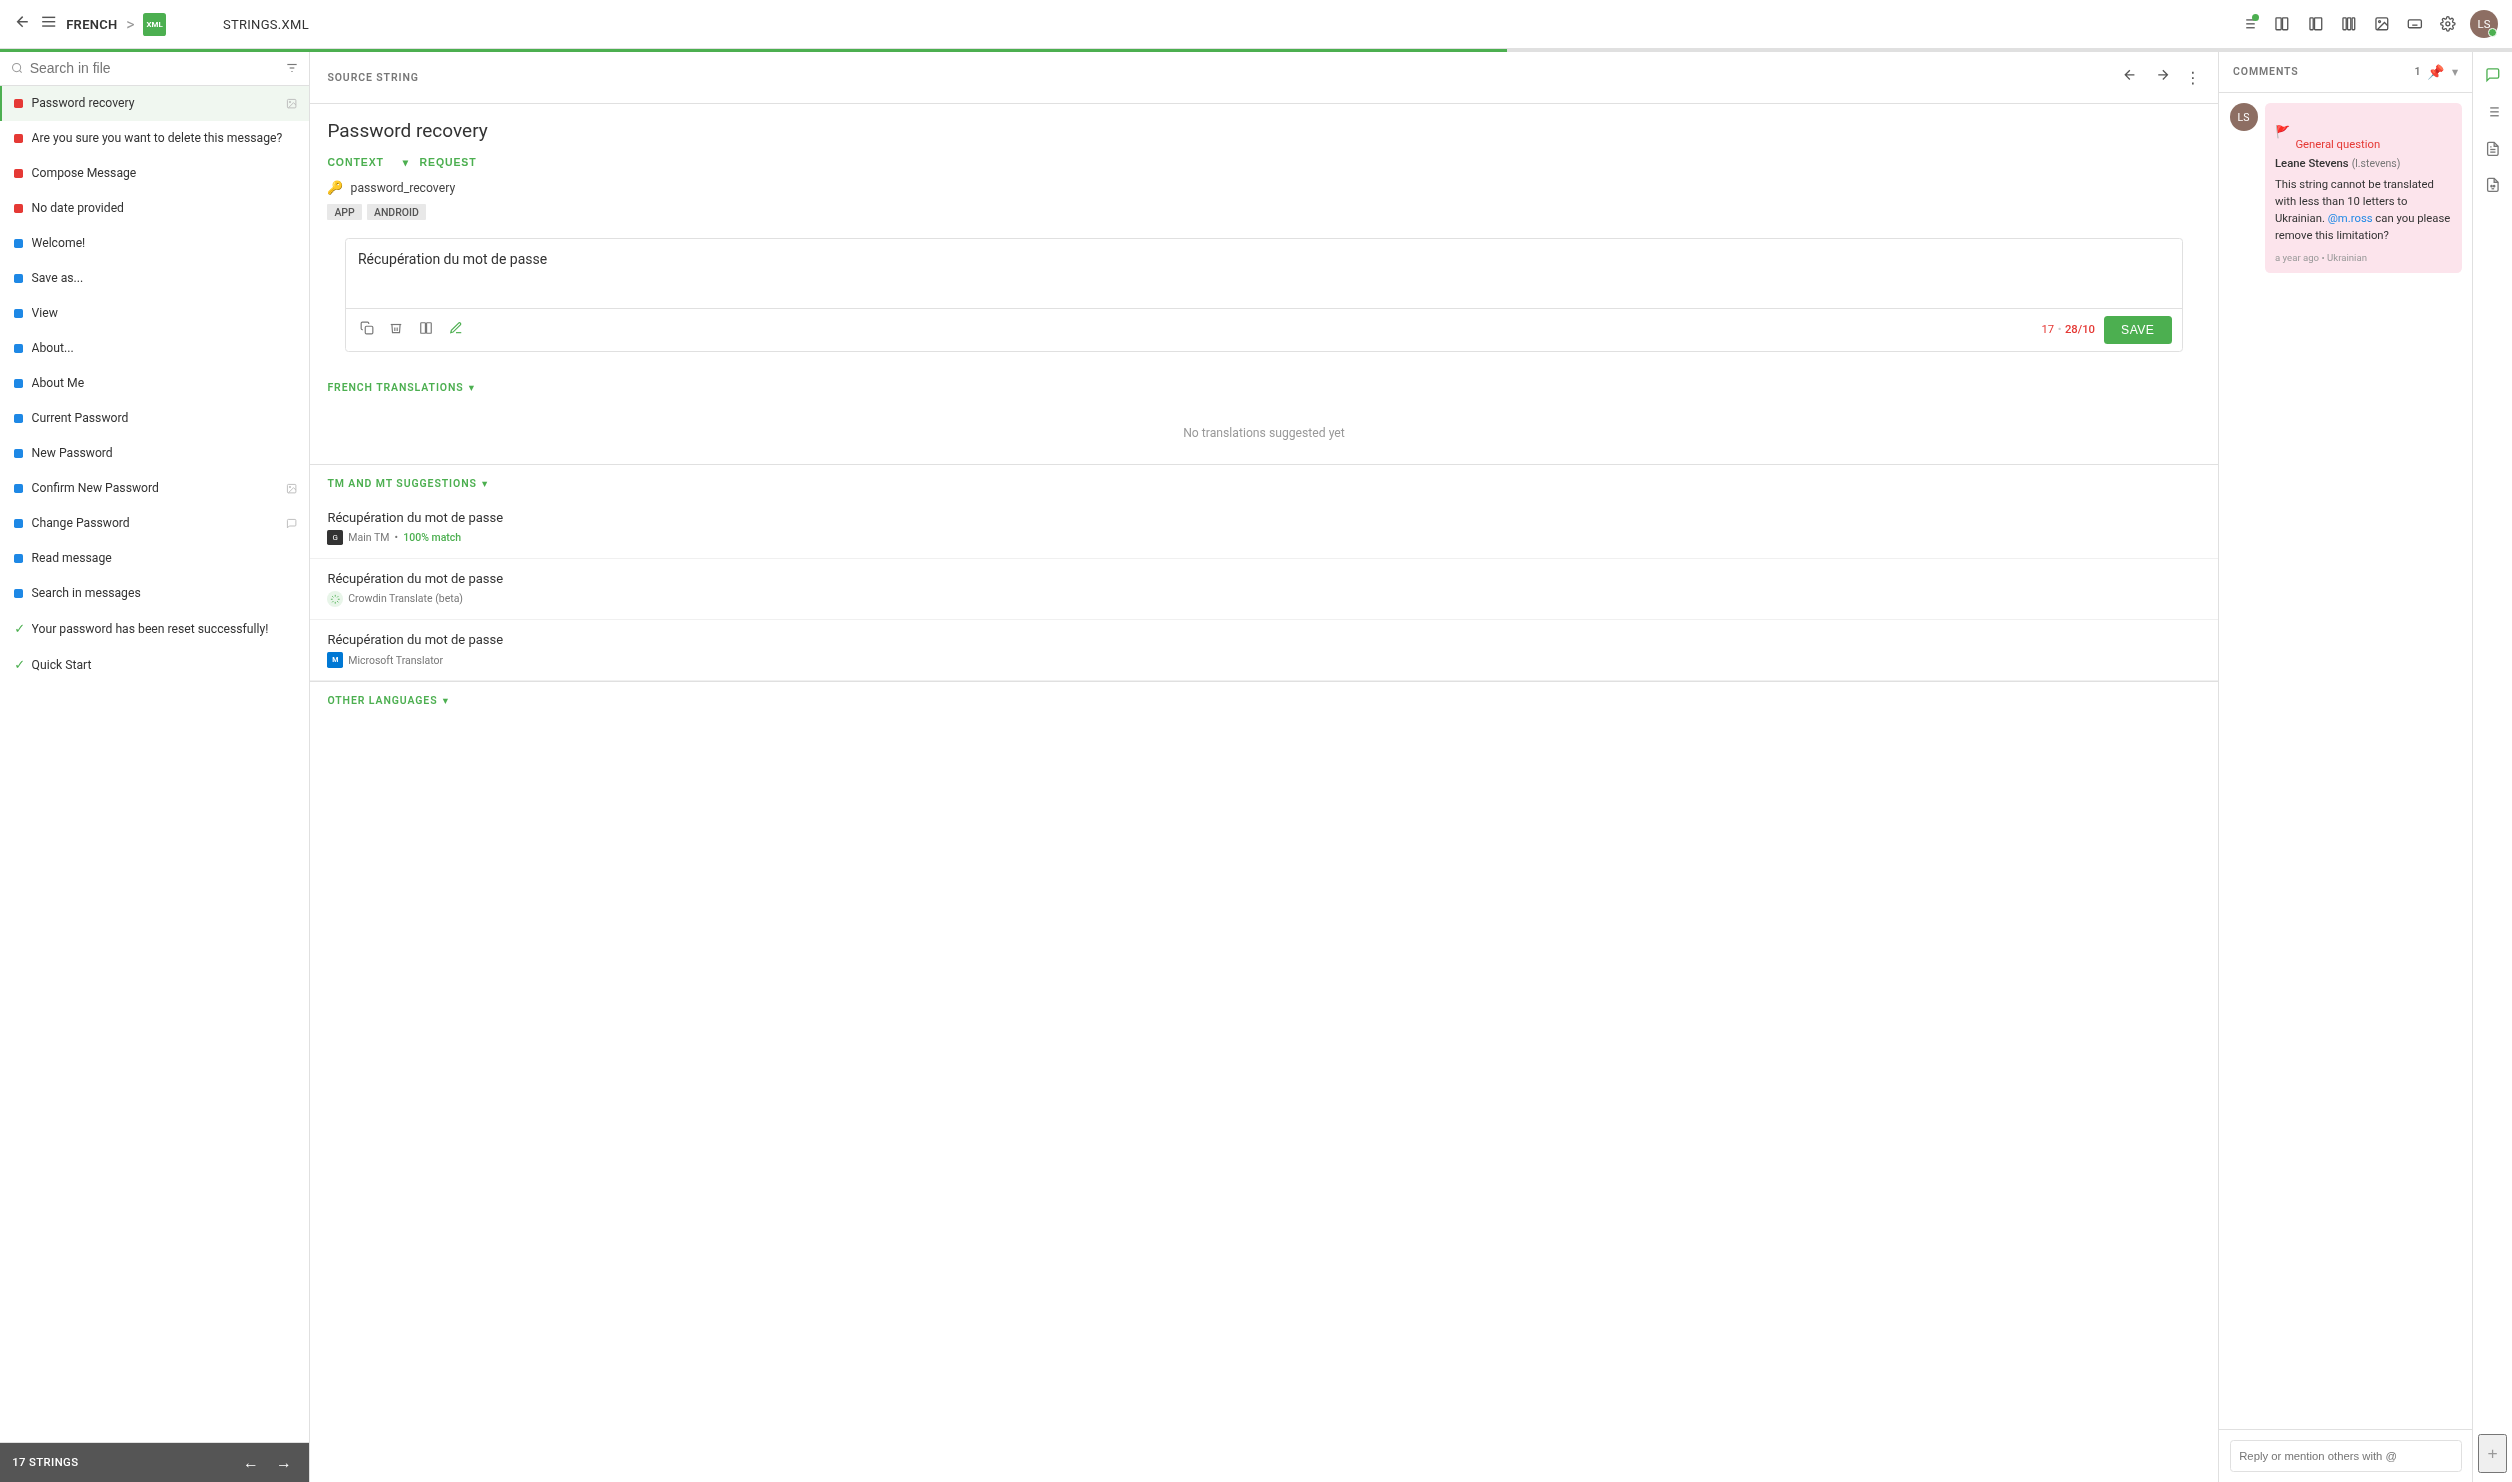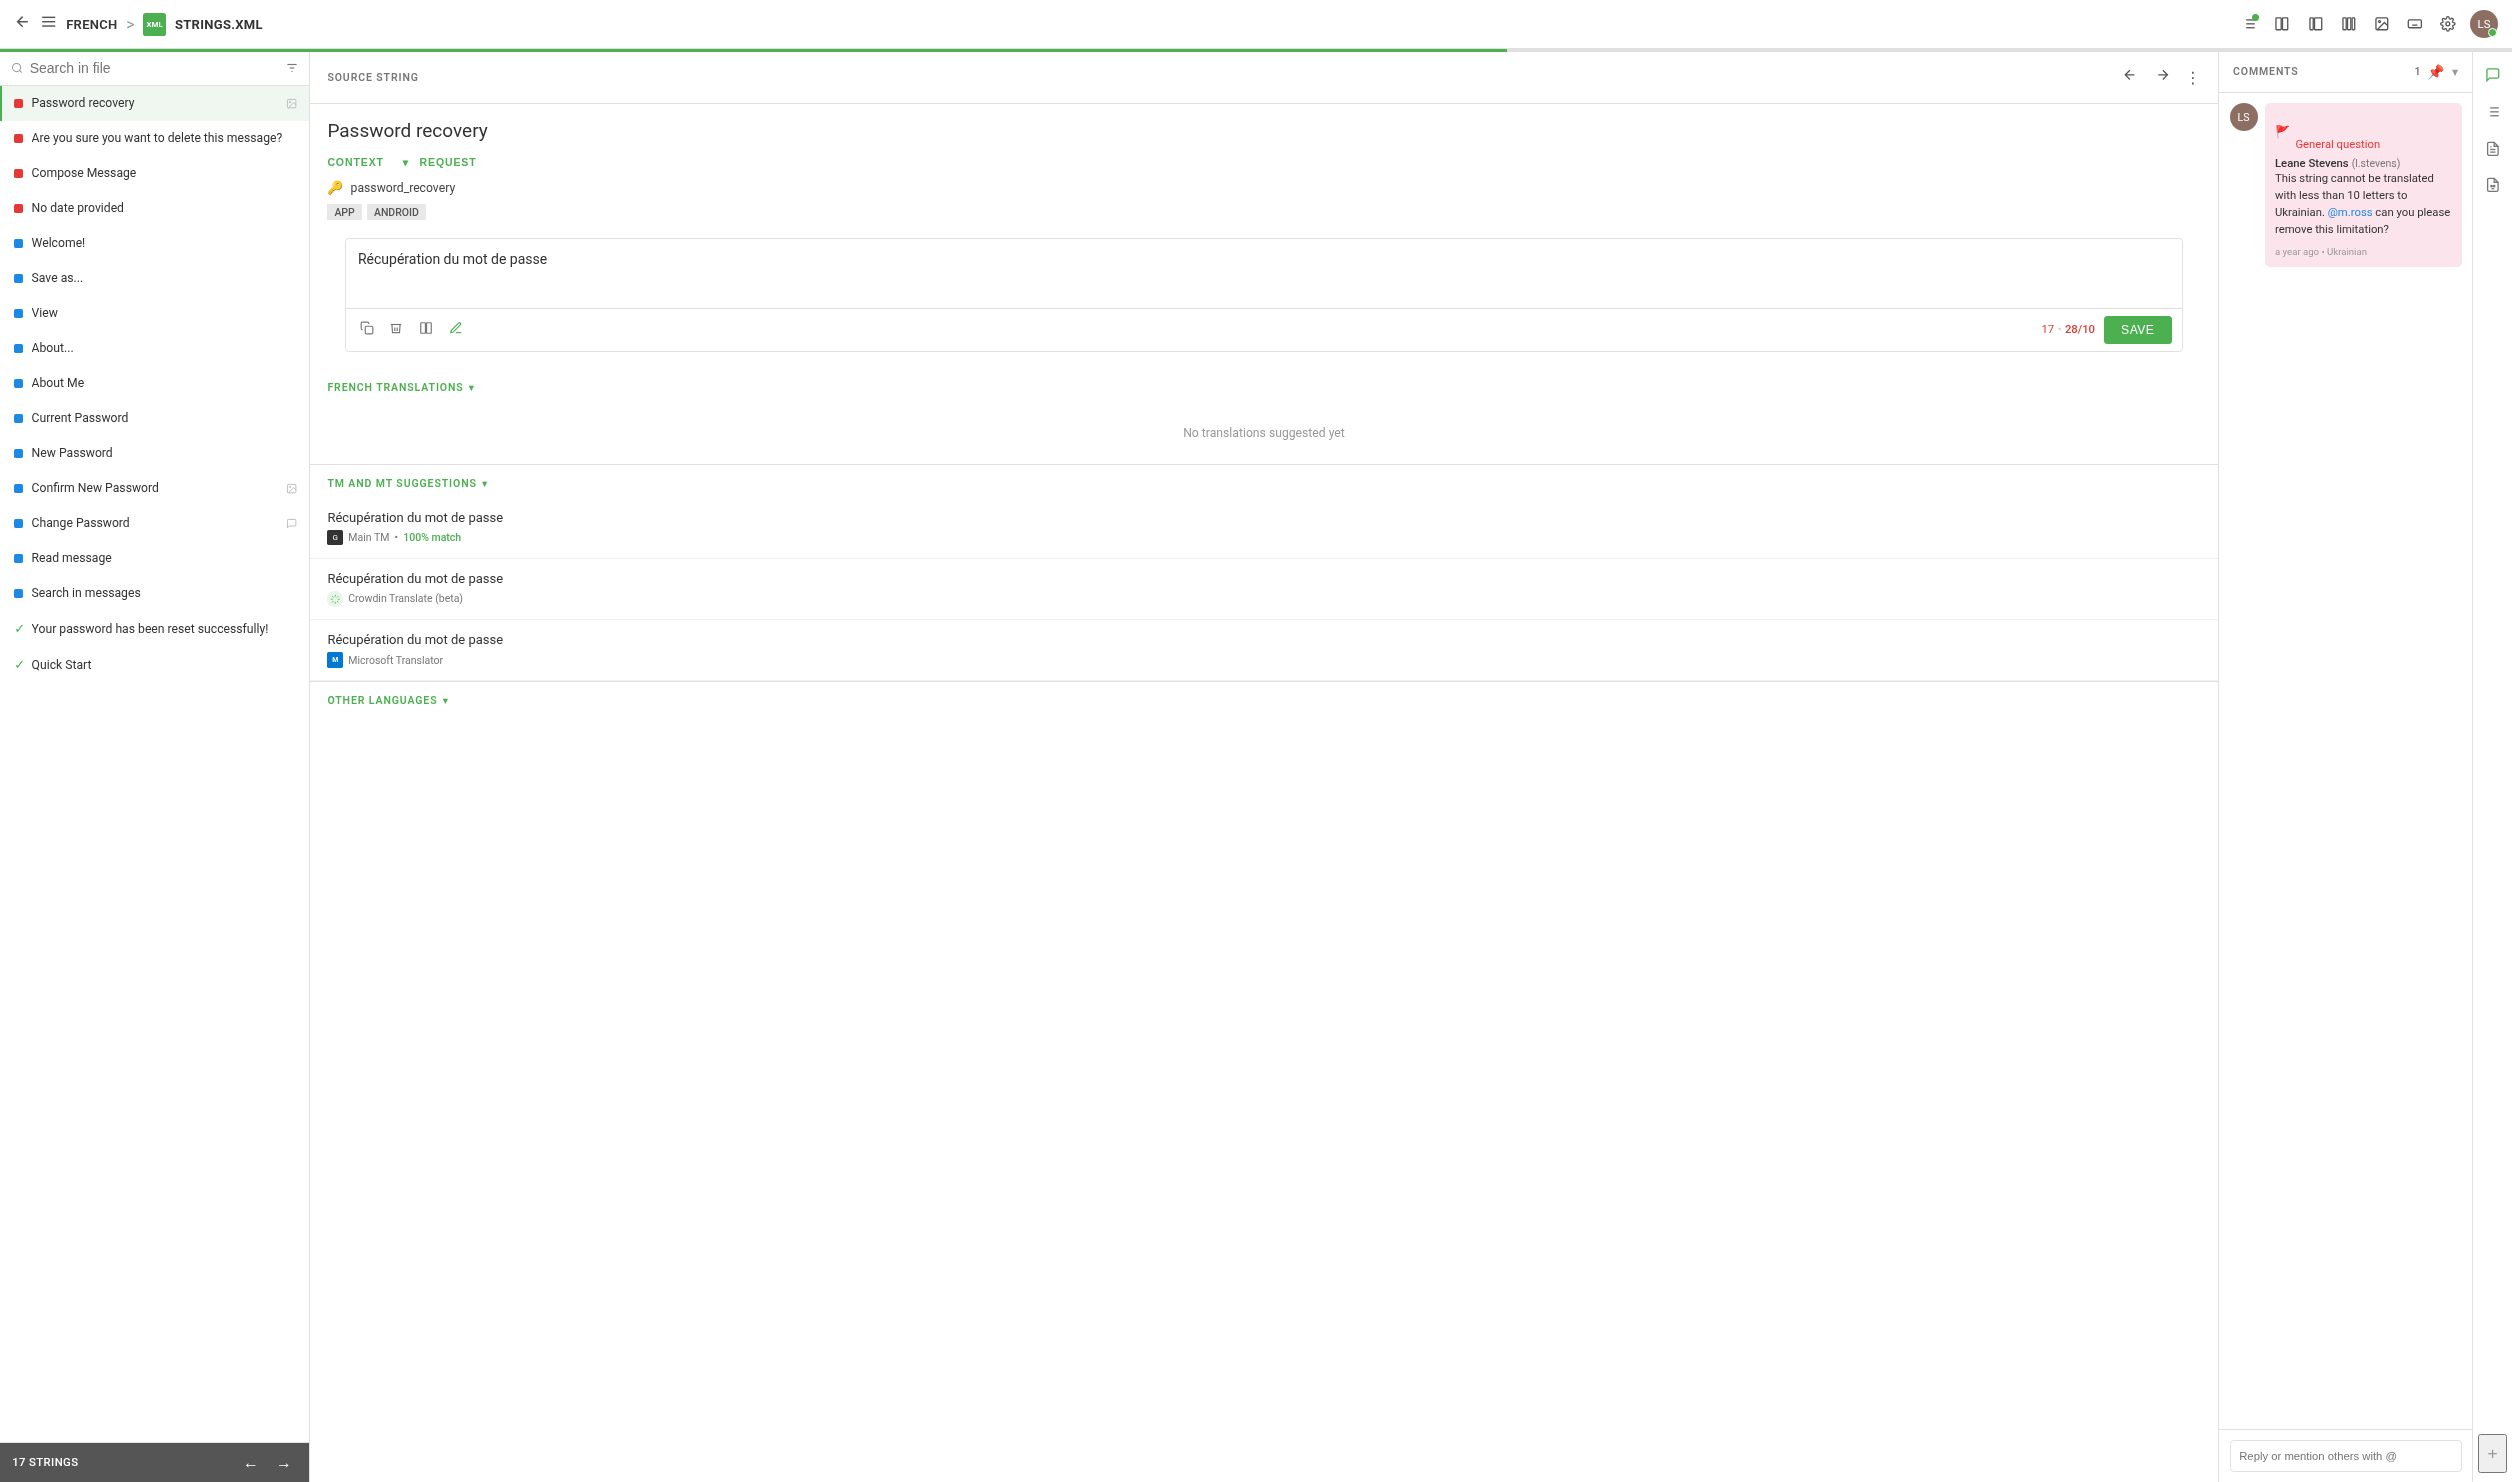--- a/index.html
+++ b/index.html
@@ -6,21 +6,21 @@
     body { font-family: 'Roboto', Arial, sans-serif; font-size: 12.2px; color: #333; background: #fff; display: flex; flex-direction: column; height: 100vh; overflow: hidden; }
 
     
     .topbar { display: flex; align-items: center; height: 49px; border-bottom: 0.9px solid #e0e0e0; padding: 0 14px; gap: 10.5px; background: #fff; flex-shrink: 0; }
     .topbar-left { display: flex; align-items: center; gap: 8.7px; flex: 1; }
     .topbar-back { background: none; border: none; cursor: pointer; color: #555; font-size: 17.4px; }
     .topbar-menu { background: none; border: none; cursor: pointer; color: #555; font-size: 15.7px; }
     .topbar-project { font-weight: 600; font-size: 13px; color: #333; letter-spacing: 0.3px; }
     .topbar-sep { color: #999; font-size: 15.7px; }
     .topbar-file-icon { width: 23px; height: 23px; background: #4caf50; border-radius: 2.6px; display: flex; align-items: center; justify-content: center; color: white; font-size: 8.7px; font-weight: bold; }
-    .topbar-filename { font-weight: 700; font-size: 13px; color: #333; letter-spacing: 0.3px; }
+    .topbar-filename { font-weight: 400; font-size: 13px; color: #333; letter-spacing: 0.3px; margin-left: 48px; }
     .topbar-right { display: flex; align-items: center; gap: 10.5px; }
     .topbar-icon-btn { background: none; border: none; cursor: pointer; color: #555; font-size: 15.7px; display: flex; align-items: center; justify-content: center; padding: 3.5px; border-radius: 3.5px; }
     .topbar-avatar { width: 28px; height: 28px; border-radius: 50%; background: #8d6e63; display: flex; align-items: center; justify-content: center; color: white; font-size: 11.3px; overflow: hidden; }
     .topbar-green-dot { width: 8.7px; height: 8.7px; background: #4caf50; border-radius: 50%; position: absolute; bottom: 0.9px; right: 0.9px; border: 1.7px solid white; }
     .avatar-wrap { position: relative; }
 
     
     .progress-bar-wrap { height: 2.6px; background: #e0e0e0; flex-shrink: 0; }
     .progress-bar-fill { height: 100%; background: #4caf50; width: 60%; }
 
@@ -473,21 +473,21 @@
     </div>
     <div class="comment-list">
       <div class="comment-item">
         <div class="comment-avatar">LS</div>
         <div class="comment-content">
           <div class="comment-card">
             <div class="comment-card-header">
               <span class="comment-flag">🚩</span>
               <span class="comment-type">General question</span>
             </div>
-            <div style="margin-bottom:1px;">
+            <div style="margin-bottom:7px;">
               <span class="comment-user">Leane Stevens</span>
               <span class="comment-username">(l.stevens)</span>
             </div>
             <div class="comment-text">
               This string cannot be translated with less than 10 letters to Ukrainian. <span class="comment-mention">@m.ross</span> can you please remove this limitation?
             </div>
             <div class="comment-meta">
               <span>a year ago</span>
               <span> • </span>
               <span>Ukrainian</span>

